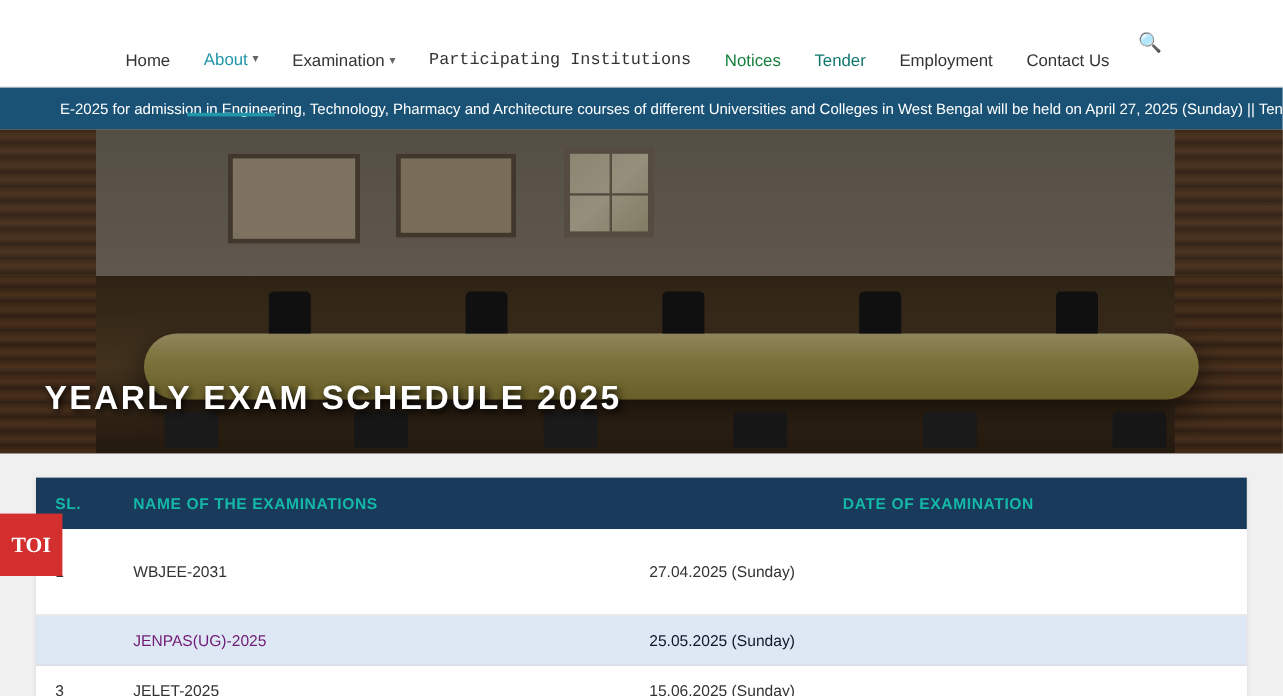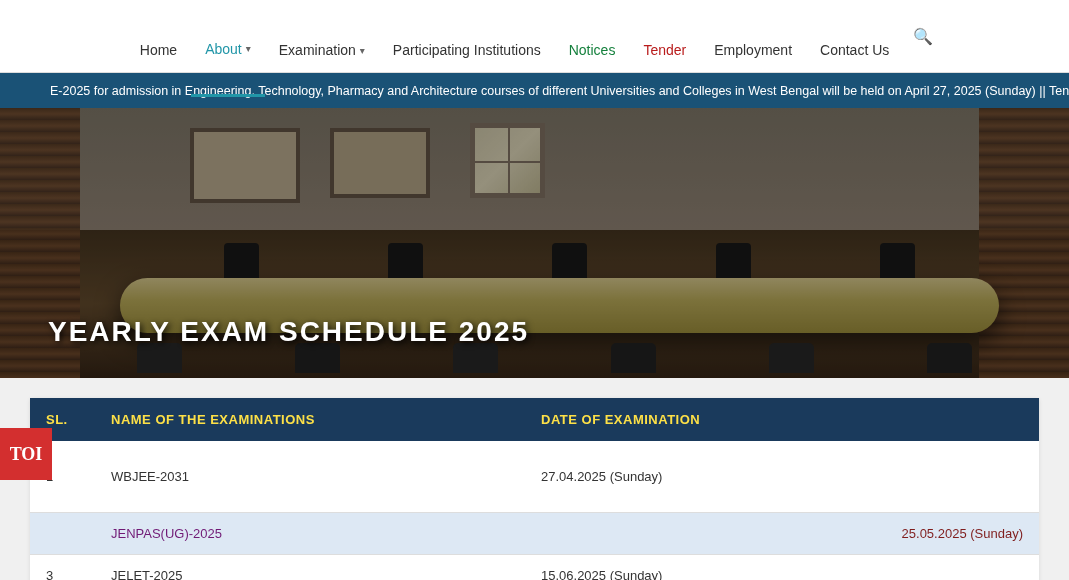--- a/index.html
+++ b/index.html
@@ -32,23 +32,23 @@
 <nav style="display:flex;align-items:center;justify-content:center;background:#fff;border-bottom:1px solid #ddd;height:73px;padding:0 10px;">
   <a class="nav-item" style="padding:0 14px;height:73px;display:flex;align-items:center;font-size:14px;color:#333;cursor:pointer;text-decoration:none;">Home</a>
   <a class="nav-item active" style="padding:0 14px;height:93px;display:flex;align-items:center;font-size:14px;color:#2196a8;cursor:pointer;text-decoration:none;border-bottom:3px solid #2196a8;">
     <span>About</span>
     <span style="font-size:10px;margin-left:4px;color:#666;">▾</span>
   </a>
   <a class="nav-item" style="padding:0 14px;height:73px;display:flex;align-items:center;font-size:14px;color:#333;cursor:pointer;text-decoration:none;">
     <span>Examination</span>
     <span style="font-size:10px;margin-left:4px;color:#666;">▾</span>
   </a>
-  <a class="nav-item" style="padding:0 14px;height:86px;display:flex;align-items:center;font-size:14px;color:#333;cursor:pointer;text-decoration:none;">Participating Institutions</a>
+  <a class="nav-item" style="padding:0 14px;height:86px;display:flex;align-items:center;font-size:14px;color:#333;cursor:pointer;text-decoration:none;font-family:Liberation Mono, monospace;">Participating Institutions</a>
   <a class="nav-item" style="padding:0 14px;height:73px;display:flex;align-items:center;font-size:14px;color:#15803d;cursor:pointer;text-decoration:none;">Notices</a>
-  <a class="nav-item" style="padding:0 14px;height:73px;display:flex;align-items:center;font-size:14px;color:#b91c1c;cursor:pointer;text-decoration:none;">Tender</a>
+  <a class="nav-item" style="padding:0 14px;height:73px;display:flex;align-items:center;font-size:14px;color:#0f766e;cursor:pointer;text-decoration:none;">Tender</a>
   <a class="nav-item" style="padding:0 14px;height:73px;display:flex;align-items:center;font-size:14px;color:#333;cursor:pointer;text-decoration:none;">Employment</a>
   <a class="nav-item" style="padding:0 14px;height:73px;display:flex;align-items:center;font-size:14px;color:#333;cursor:pointer;text-decoration:none;">Contact Us</a>
   <span style="padding:0 10px;font-size:16px;cursor:pointer;color:#555;">🔍</span>
 </nav>
 
 <div style="background:#1a5276;color:#fff;font-size:12.5px;padding:8px 0;overflow:hidden;white-space:nowrap;height:35px;display:flex;align-items:center;">
   <div style="display:inline-block;animation:ticker-scroll 30s linear infinite;padding-left:50px;">
     <span>E-2025 for admission in Engineering, Technology, Pharmacy and Architecture courses of different Universities and Colleges in West Bengal will be held on April 27, 2025 (Sunday) ||   Tentative Schedule of Entrance</span>
   </div>
 </div>
@@ -95,55 +95,55 @@
       <div style="width:45px;height:30px;background:#252525;border-radius:5px 5px 0 0;"></div>
       <div style="width:45px;height:30px;background:#2a2a2a;border-radius:5px 5px 0 0;"></div>
       <div style="width:45px;height:30px;background:#252525;border-radius:5px 5px 0 0;"></div>
       <div style="width:45px;height:30px;background:#2a2a2a;border-radius:5px 5px 0 0;"></div>
       <div style="width:45px;height:30px;background:#252525;border-radius:5px 5px 0 0;"></div>
     </div>
 
     <div style="position:absolute;top:0;left:0;right:0;bottom:0;background:rgba(0,0,0,0.38);"></div>
   </div>
 
-  <div style="position:absolute;bottom:30px;left:48px;z-index:10;color:#fff;font-size:28px;font-weight:700;letter-spacing:2px;text-shadow:2px 2px 6px rgba(0,0,0,0.9);font-family:Arial,sans-serif;">
+  <div style="position:absolute;bottom:30px;left:37px;z-index:10;color:#fff;font-size:28px;font-weight:700;letter-spacing:2px;text-shadow:2px 2px 6px rgba(0,0,0,0.9);font-family:Arial,sans-serif;">
     <span>YEARLY EXAM SCHEDULE 2025</span>
   </div>
 </div>
 
 <div style="position:relative;background:#f0f0f0;padding:20px 30px 20px 30px;">
 
   <div style="position:absolute;left:0;top:50px;width:52px;height:52px;background:#d32f2f;color:#fff;font-size:18px;font-weight:900;display:flex;align-items:center;justify-content:center;font-family:'Times New Roman',serif;z-index:20;">
     <span>TOI</span>
   </div>
 
   <table style="width:100%;border-collapse:collapse;background:#fff;box-shadow:0 1px 4px rgba(0,0,0,0.1);">
     <thead>
-      <tr style="background:#1a3a5c;color:#fde047;border-radius:19px;">
+      <tr style="background:#1a3a5c;color:#14b8a6;border-radius:19px;">
         <th style="padding:14px 16px;text-align:left;font-size:13px;font-weight:700;width:65px;letter-spacing:0.5px;">
           <span>SL.</span>
         </th>
         <th style="padding:14px 16px;text-align:left;font-size:13px;font-weight:700;width:430px;letter-spacing:0.5px;">
           <span>NAME OF THE EXAMINATIONS</span>
         </th>
-        <th style="padding:14px 16px;text-align:left;font-size:13px;font-weight:700;letter-spacing:0.5px;">
+        <th style="padding:14px 16px;text-align:center;font-size:13px;font-weight:700;letter-spacing:0.5px;">
           <span>DATE OF EXAMINATION</span>
         </th>
       </tr>
     </thead>
     <tbody id="exam-table-body">
     <tr style="background: rgb(255, 255, 255); border-bottom: 1px solid rgb(221, 221, 221);">
     <td style="padding:13px 16px;font-size:13px;color:#333;">1</td>
     <td style="padding:13px 16px;font-size:13px;color:#333;">WBJEE-2031</td>
     <td style="padding:28px 16px;font-size:13px;color:#333;">27.04.2025 (Sunday)</td>
   </tr>
         <tr style="background: rgb(221, 232, 244); border-bottom: 1px solid rgb(221, 221, 221);">
     <td style="padding:13px 16px;font-size:13px;color:#333;"></td>
     <td style="padding:13px 16px;font-size:13px;color:#701a75;">JENPAS(UG)-2025</td>
-    <td style="padding:13px 16px;font-size:13px;color:#7f1d1d;text-align:right;">25.05.2025 (Sunday)</td>
+    <td style="padding:13px 16px;font-size:13px;color:#0f172a;">25.05.2025 (Sunday)</td>
   </tr>
         <tr style="background: rgb(255, 255, 255); border-bottom: 1px solid rgb(221, 221, 221);">
     <td style="padding:13px 16px;font-size:13px;color:#333;">3</td>
     <td style="padding:13px 16px;font-size:13px;color:#333;">JELET-2025</td>
     <td style="padding:2px 16px;font-size:13px;color:#333;">15.06.2025 (Sunday)</td>
   </tr>
       </tbody>
   </table>
 </div>
 

